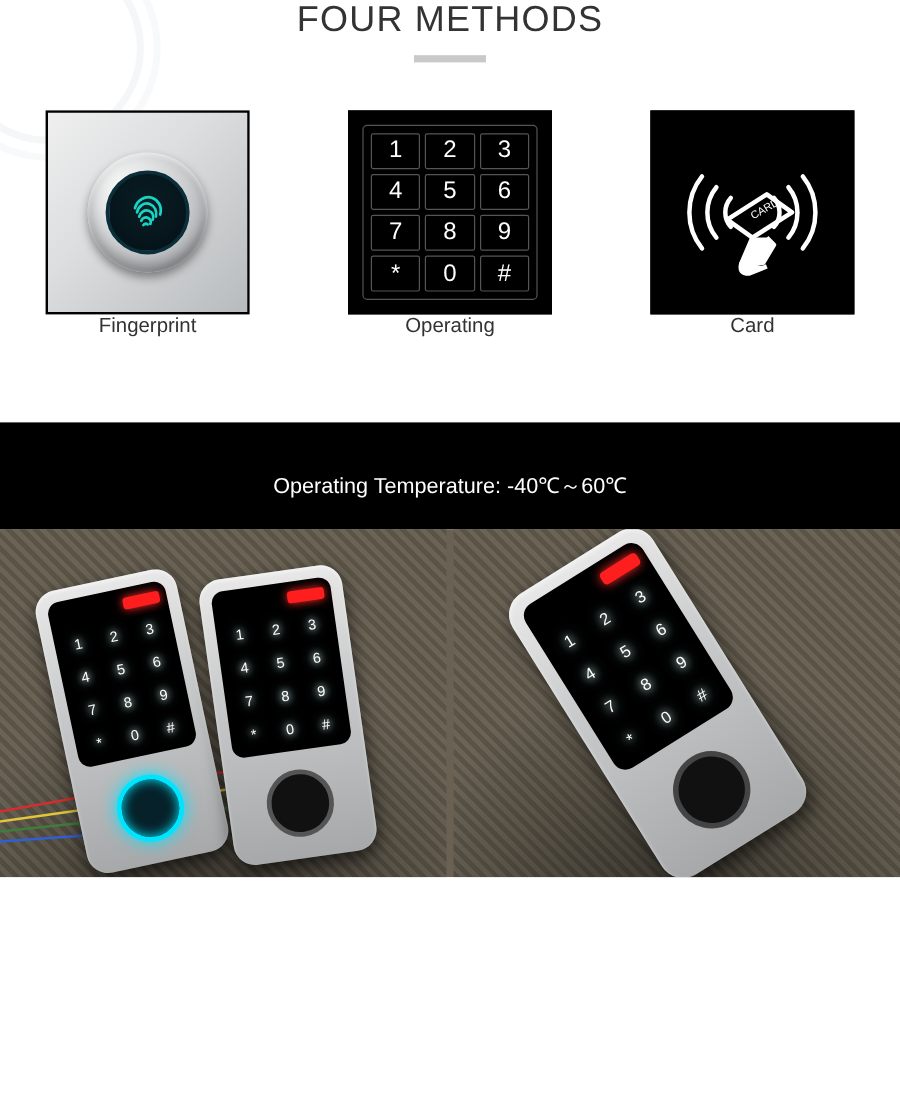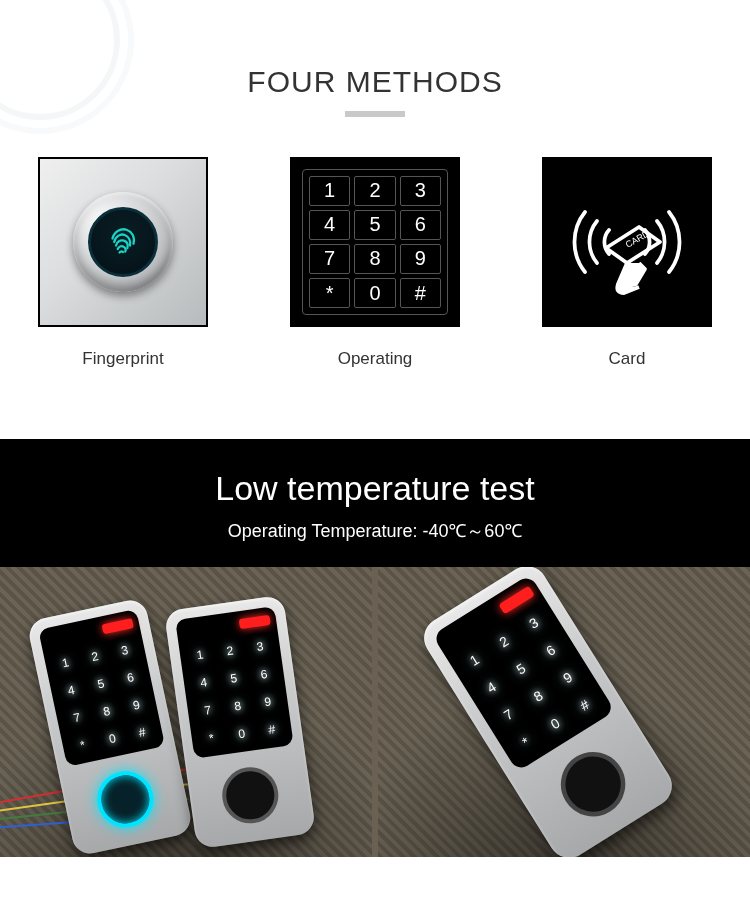--- a/index.html
+++ b/index.html
@@ -24,21 +24,20 @@
   .top-arc::after {
     content: "";
     position: absolute;
     inset: -20px;
     border: 6px solid #f4f6f8;
     border-radius: 50%;
   }
 
   .section-title-wrap {
     text-align: center;
-    padding-top: 65px;
   }
   .section-title {
     font-size: 30px;
     font-weight: 400;
     letter-spacing: 1px;
     color: #333;
   }
   .title-underline {
     width: 60px;
     height: 6px;
@@ -65,21 +64,20 @@
     height: 170px;
     border: 2px solid #000;
     background: #000;
     display: flex;
     align-items: center;
     justify-content: center;
     overflow: hidden;
     position: relative;
   }
   .method-label {
-    margin-top: 22px;
     font-size: 17px;
     color: #333;
   }
 
   
   .fp-back {
     width: 100%; height: 100%;
     background: linear-gradient(135deg, #efefef 0%, #dcdedf 40%, #b8bbbd 100%);
     display: flex; align-items: center; justify-content: center;
   }
@@ -300,21 +298,20 @@
         </g>
       </svg>
     </div>
     <div class="method-label">Card</div>
   </div>
 
 
 </div>
 
 <div class="low-temp-strip">
-  <div class="low-temp-title">Low temperature test</div>
   <div class="low-temp-sub">Operating Temperature: -40℃～60℃</div>
 </div>
 
 <div class="photo-row">
   <div class="photo p1">
     <div class="wire w1"></div>
     <div class="wire y w2"></div>
     <div class="wire g w3"></div>
     <div class="wire b w4"></div>
     <div class="device d1">

